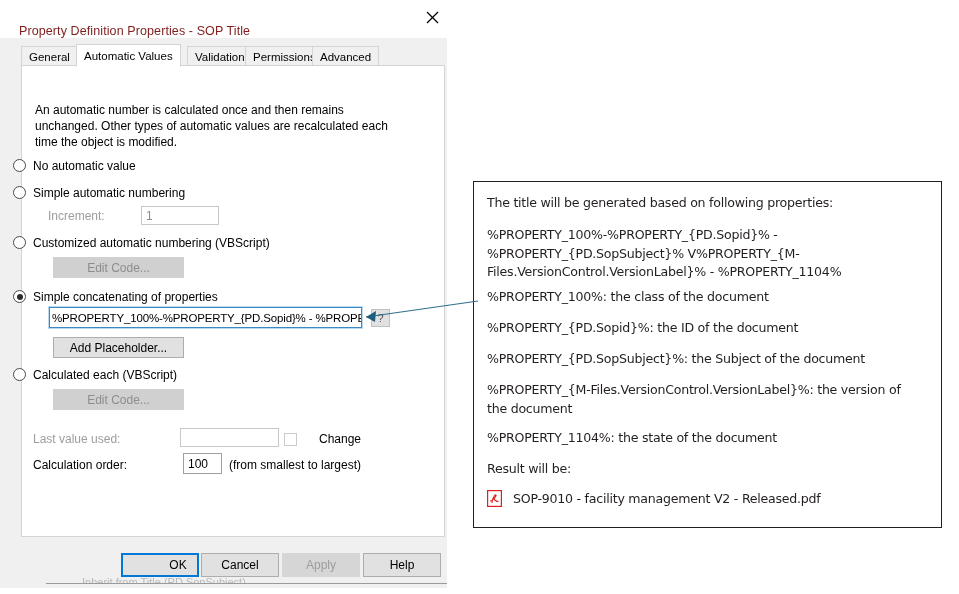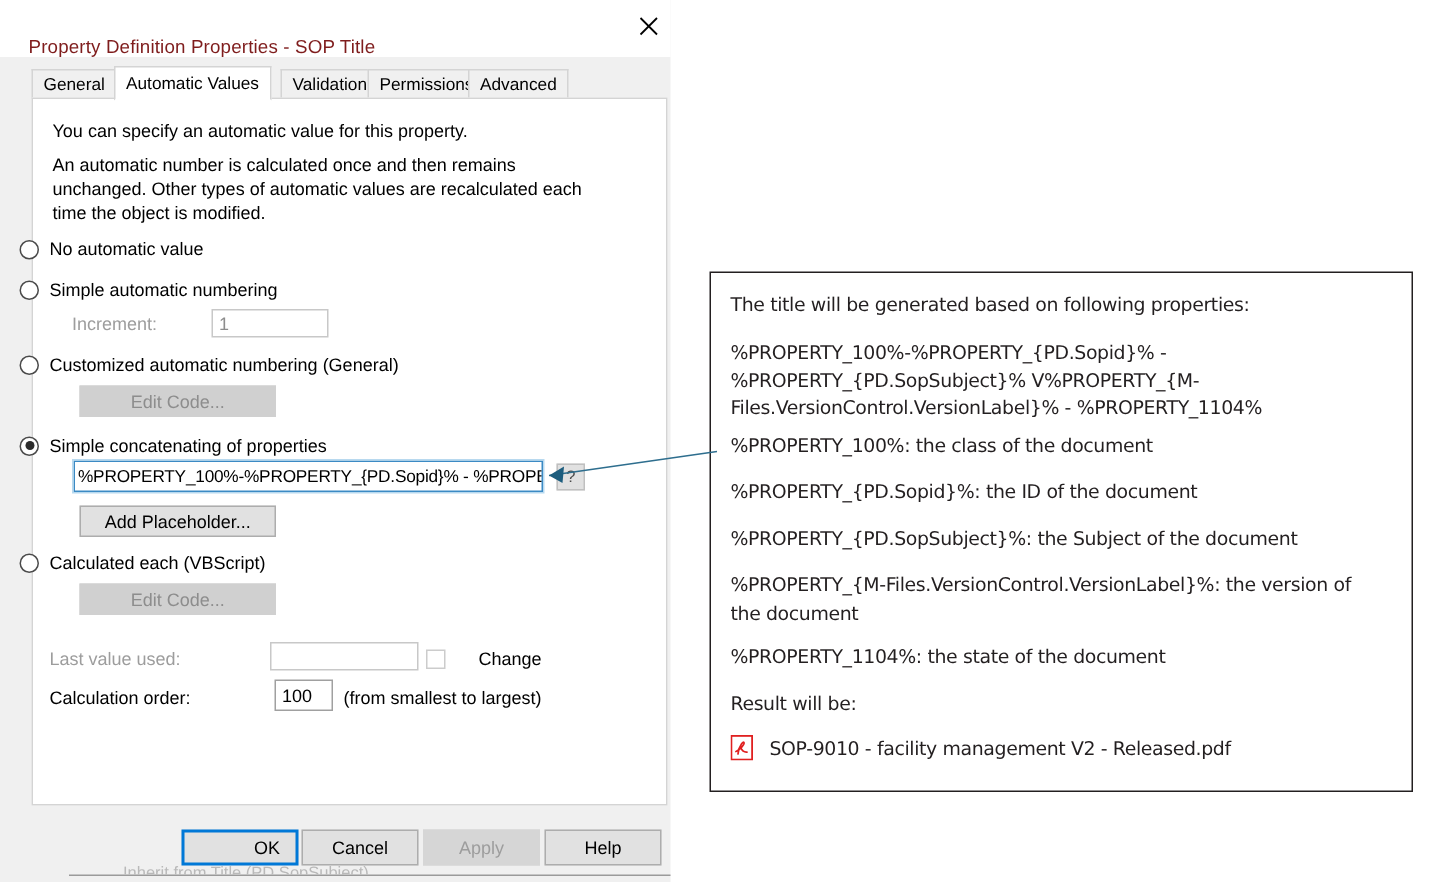--- a/index.html
+++ b/index.html
@@ -114,21 +114,21 @@
     line-height: 16px;
   }
   #intro-1 { left: 13px; top: 13px; width: 390px; }
   #intro-2 { left: 13px; top: 36px; width: 365px; }
 
   
   .radio-row {
     position: absolute;
     left: 13px;
     display: flex;
-    align-items: center;
+    align-items: flex-start;
     cursor: default;
   }
   .radio {
     width: 13px;
     height: 13px;
     border-radius: 50%;
     border: 1px solid #4a4a4a;
     background: #ffffff;
     box-sizing: border-box;
     position: relative;
@@ -381,41 +381,40 @@
 
     <div id="tabstrip">
       <div class="tab" style="left:0px;">General</div>
       <div class="tab active" style="left:55px;">Automatic Values</div>
       <div class="tab" style="left:166px;">Validation</div>
       <div class="tab" style="left:224px;">Permissions</div>
       <div class="tab" style="left:291px;">Advanced</div>
     </div>
 
     <div id="tabpage">
-      <div class="body-text" id="intro-1">You can specify an automatic value for this property.</div>
       <div class="body-text" id="intro-2">An automatic number is calculated once and then remains unchanged. Other types of automatic values are recalculated each time the object is modified.</div>
     </div>
 
     <div class="radio-row" style="top:159px;">
       <span class="radio"></span>
       <span class="radio-label">No automatic value</span>
     </div>
 
     <div class="radio-row" style="top:186px;">
       <span class="radio"></span>
       <span class="radio-label">Simple automatic numbering</span>
     </div>
     <div class="sub-label" style="left:48px; top:209px;">Increment:</div>
     <div class="txtbox disabledbox" style="left:141px; top:206px; width:78px; height:19px;">
       <span>1</span>
     </div>
 
     <div class="radio-row" style="top:236px;">
       <span class="radio"></span>
-      <span class="radio-label">Customized automatic numbering (General)</span>
+      <span class="radio-label">Customized automatic numbering (VBScript)</span>
     </div>
     <div class="btn" style="left:53px; top:257px; width:131px; height:21px;">Edit Code...</div>
 
     <div class="radio-row" style="top:290px;">
       <span class="radio checked"></span>
       <span class="radio-label">Simple concatenating of properties</span>
     </div>
     <div id="concat-box">
       <span id="concat-text">%PROPERTY_100%-%PROPERTY_{PD.Sopid}% - %PROPERTY_{</span>
     </div>

